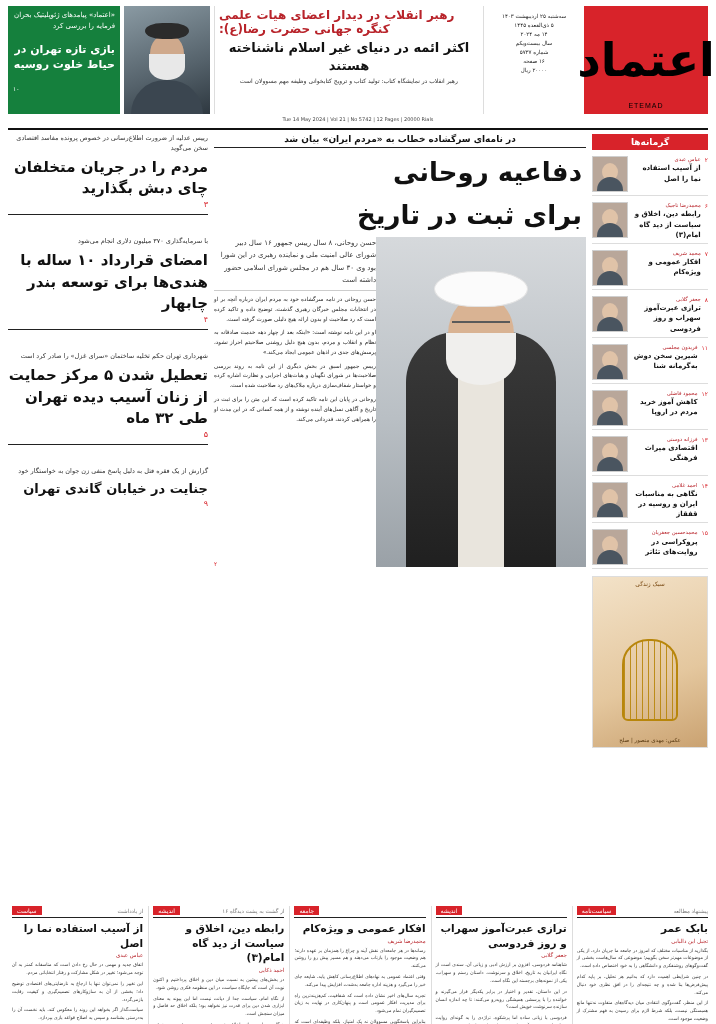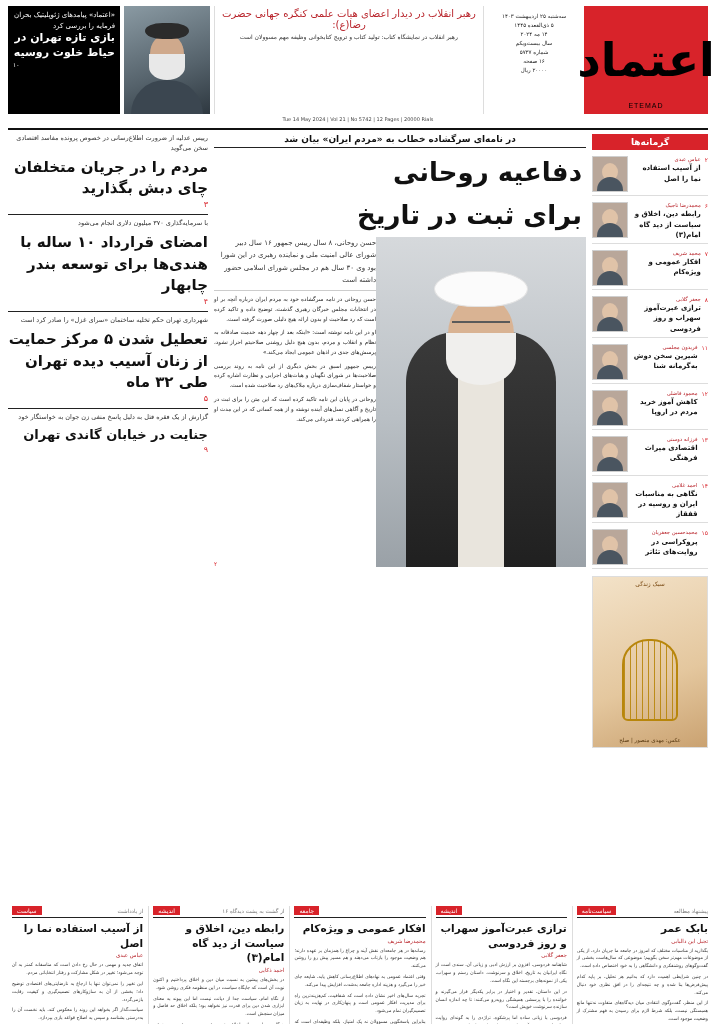--- a/index.html
+++ b/index.html
@@ -7,39 +7,39 @@
   .page{position:relative;width:716px;height:1024px;background:#fff;box-sizing:border-box;padding:6px 8px;}
 
   
   .masthead{display:flex;flex-direction:row-reverse;align-items:stretch;height:108px;gap:4px;}
   .mast-left{width:124px;background:#d8232a;color:#000000;position:relative;display:flex;align-items:center;justify-content:center;}
   .mast-left .logo-ar{font-size:46px;font-weight:bold;line-height:1;letter-spacing:-2px;}
   .mast-left .logo-lat{position:absolute;bottom:5px;left:0;right:0;text-align:center;font-size:7px;letter-spacing:1px;font-family:"Liberation Sans",sans-serif;}
   .mast-info{width:92px;font-size:5.5px;line-height:1.65;text-align:center;padding-top:6px;color:#222;}
   .mast-info div{white-space:nowrap;}
   .mast-mid{flex:1;display:flex;flex-direction:column;gap:3px;padding:2px 4px;border-right:1px solid #ddd;border-left:1px solid #ddd;}
-  .mast-mid .kicker{font-size:10px;color:#b8232a;text-align:center;}
+  .mast-mid .kicker{font-size:12px;color:#b8232a;text-align:left;font-weight:bold;}
   .mast-mid .mhead{font-size:13px;font-weight:bold;text-align:center;line-height:1.35;}
   .mast-mid .msub{font-size:6px;text-align:center;color:#333;line-height:1.4;}
   .mast-portrait{width:86px;background:#6f7b83;position:relative;overflow:hidden;}
   .mast-portrait .frame{position:absolute;inset:0;background:linear-gradient(160deg,#8a9aa3 0%,#55626b 60%,#2e3840 100%);}
   .mast-portrait .face{position:absolute;left:50%;top:26%;transform:translateX(-50%);width:34px;height:40px;border-radius:50% 50% 45% 45%;background:#cfa98c;}
   .mast-portrait .beard{position:absolute;left:50%;top:44%;transform:translateX(-50%);width:36px;height:26px;border-radius:0 0 50% 50%;background:#e8e8e8;}
   .mast-portrait .turban{position:absolute;left:50%;top:16%;transform:translateX(-50%);width:44px;height:16px;border-radius:22px/10px;background:#2b2b2b;}
   .mast-portrait .robe{position:absolute;left:50%;bottom:0;transform:translateX(-50%);width:72px;height:34px;border-radius:36px 36px 0 0;background:#3b4650;}
-  .mast-right{width:112px;background:#000000;color:#fff;padding:4px 5px;box-sizing:border-box;display:flex;flex-direction:column;justify-content:flex-start;gap:0;}
+  .mast-right{width:112px;background:#15803d;color:#fff;padding:4px 5px;box-sizing:border-box;display:flex;flex-direction:column;justify-content:flex-start;gap:12px;}
   .mast-right .r1{font-size:7px;line-height:1.5;text-align:right;}
   .mast-right .r2{font-size:11px;font-weight:bold;line-height:1.35;text-align:right;}
   .mast-right .pg{font-size:6px;text-align:left;}
 
   .rule{height:2px;background:#111;margin:4px 0 4px;}
 
   
   .body-grid{display:flex;flex-direction:row;gap:6px;height:768px;}
-  .col-left{width:200px;display:flex;flex-direction:column;gap:4px;}
+  .col-left{width:200px;display:flex;flex-direction:column;gap:22px;}
   .col-mid{flex:1;display:flex;flex-direction:column;gap:4px;}
   .col-right{width:116px;display:flex;flex-direction:column;gap:3px;}
 
   
   .lead{border-bottom:1px solid #222;padding-bottom:5px;text-align:right;}
   .lead .pre{font-size:6.5px;color:#333;line-height:1.5;}
   .lead .h{font-size:15px;font-weight:bold;line-height:1.45;margin-top:3px;}
   .lead .h.sm{font-size:13px;}
   .lead .mark{color:#d8232a;font-size:8px;}
 
@@ -102,20 +102,21 @@
     <div class="mast-portrait">
       <div class="frame"></div>
       <div class="robe"></div>
       <div class="face"></div>
       <div class="beard"></div>
       <div class="turban"></div>
     </div>
 
     <div class="mast-mid">
       <div class="kicker">رهبر انقلاب در دیدار اعضای هیات علمی کنگره جهانی حضرت رضا(ع):</div>
+      <div class="mhead">اکثر ائمه در دنیای غیر اسلام ناشناخته هستند</div>
       <div class="msub">رهبر انقلاب در نمایشگاه کتاب:
 تولید کتاب و ترویج کتابخوانی وظیفه مهم مسوولان است</div>
     </div>
 
     <div class="mast-info">
       <div>سه‌شنبه ۲۵ اردیبهشت ۱۴۰۳</div>
       <div>۵ ذی‌القعده ۱۴۴۵</div>
       <div>۱۴ مه ۲۰۲۴</div>
       <div>سال بیست‌ویکم</div>
       <div>شماره ۵۷۳۷</div>

